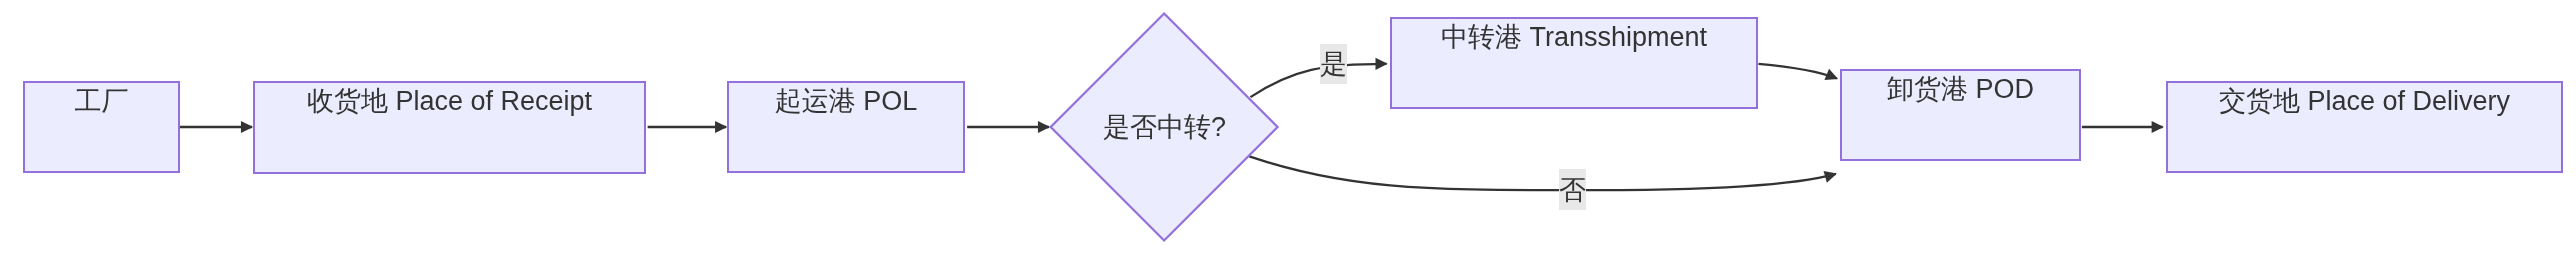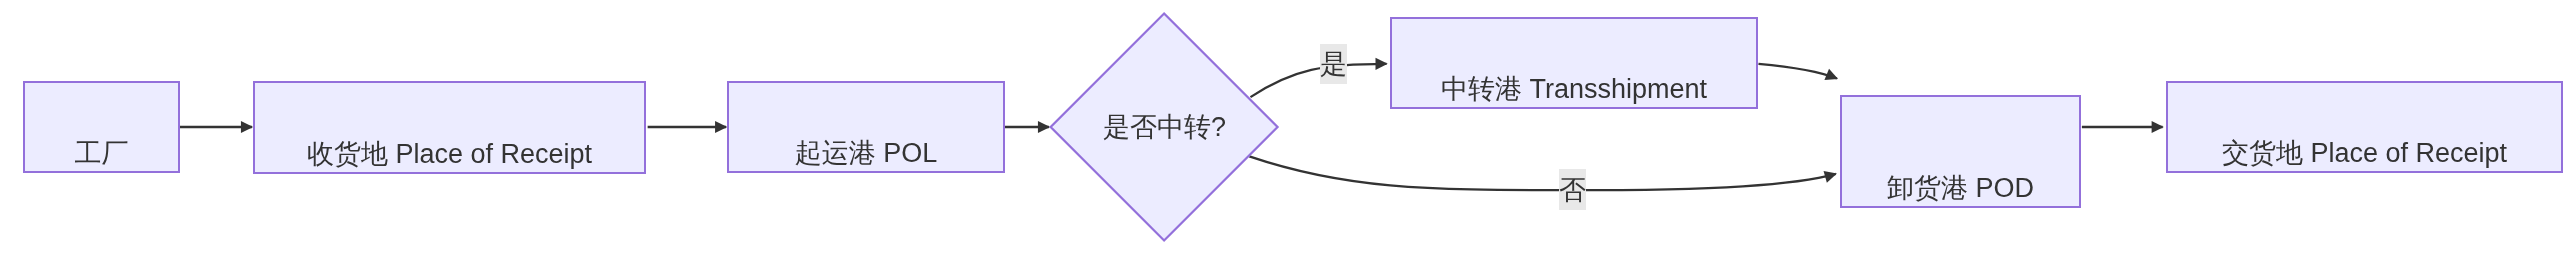--- a/index.html
+++ b/index.html
@@ -29,21 +29,21 @@
     fill: var(--node-fill, #ECECFF);
     stroke: var(--node-border, #9370DB);
     stroke-width: 4px;
   }
   .node {
     position: absolute;
     box-sizing: border-box;
     background: var(--node-fill, #ECECFF);
     border: 2.3px solid var(--node-border, #9370DB);
     display: flex;
-    align-items: flex-end;
+    align-items: flex-start;
     justify-content: center;
     font-size: 27px;
     color: var(--text, #333333);
     white-space: nowrap;
   }
   .diamond-text {
     position: absolute;
     display: flex;
     align-items: center;
     justify-content: center;
@@ -91,38 +91,38 @@
   </svg>
 
   <div class="node" style="left:23px; top:81px; width:157px; height:92px;">
     <span>工厂</span>
   </div>
 
   <div class="node" style="left:253px; top:81px; width:393px; height:93px;">
     <span>收货地 Place of Receipt</span>
   </div>
 
-  <div class="node" style="left:727px; top:81px; width:278px; height:92px;">
+  <div class="node" style="left:727px; top:81px; width:238px; height:92px;">
     <span>起运港 POL</span>
   </div>
 
   <div class="diamond-text" style="left:1074px; top:107px; width:181px; height:40px;">
     <span>是否中转?</span>
   </div>
 
   <div class="node" style="left:1390px; top:17px; width:368px; height:92px;">
     <span>中转港 Transshipment</span>
   </div>
 
-  <div class="node" style="left:1840px; top:95px; width:241px; height:113px;">
+  <div class="node" style="left:1840px; top:69px; width:241px; height:92px;">
     <span>卸货港 POD</span>
   </div>
 
   <div class="node" style="left:2166px; top:81px; width:397px; height:92px;">
-    <span>交货地 Place of Receipt</span>
+    <span>交货地 Place of Delivery</span>
   </div>
 
   <div class="edge-label" style="left:1320px; top:44px; width:27px; height:40px;">
     <span>是</span>
   </div>
 
   <div class="edge-label" style="left:1559px; top:169px; width:27px; height:41px;">
     <span>否</span>
   </div>
 

